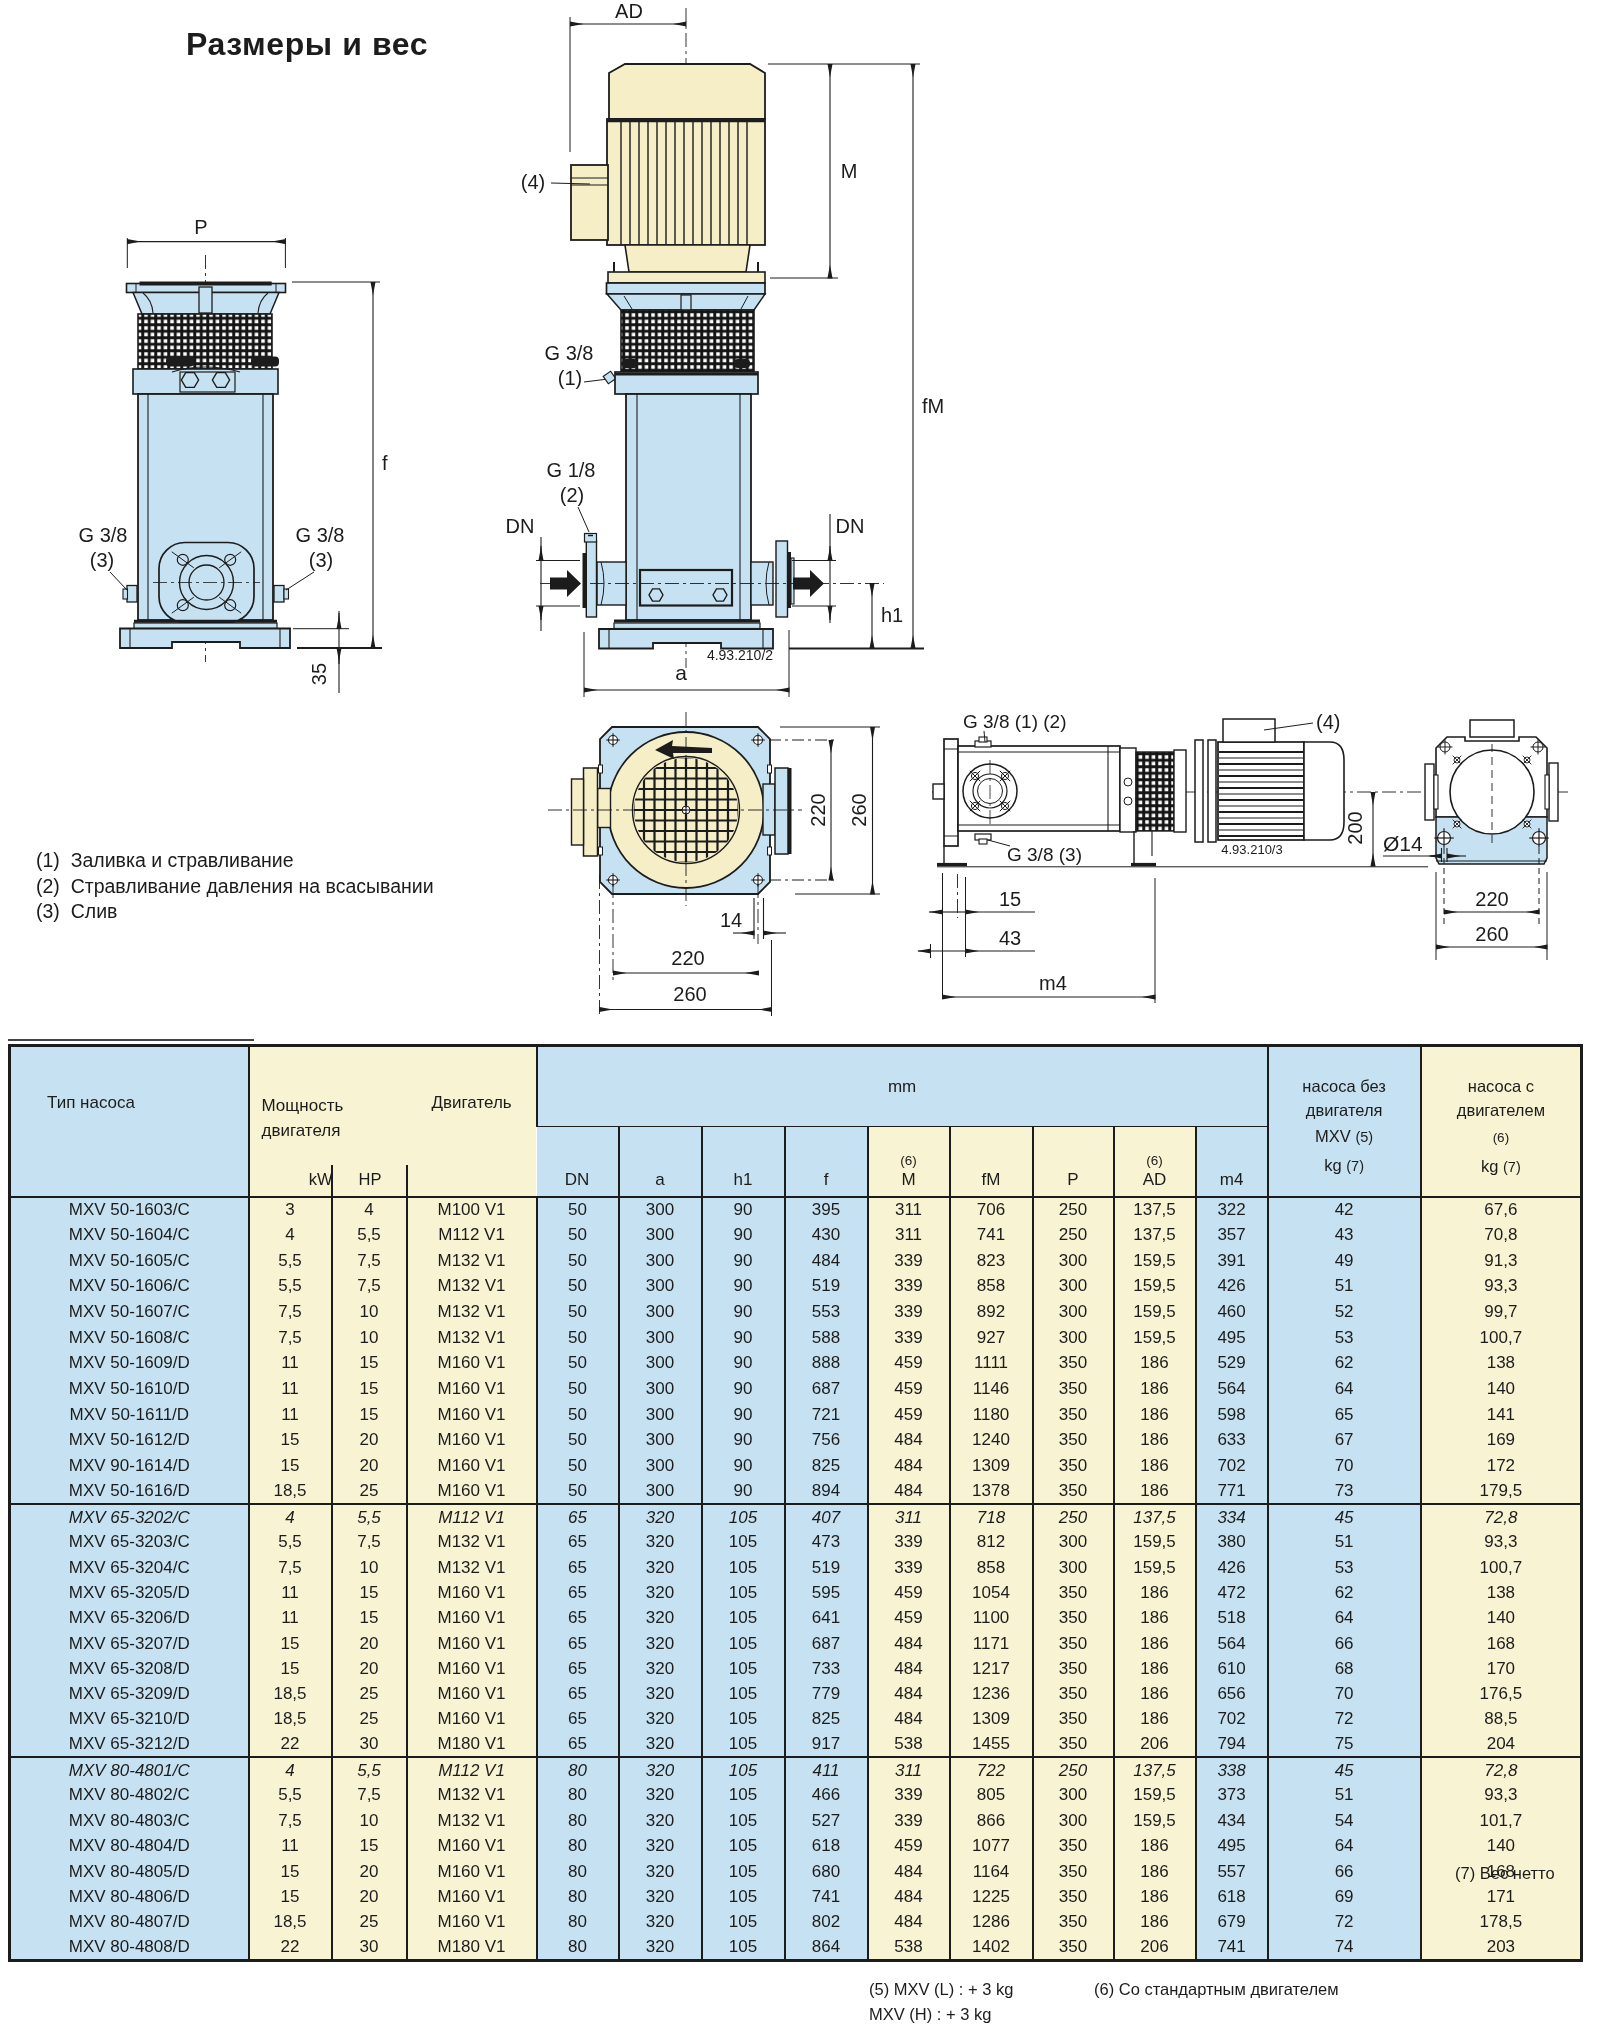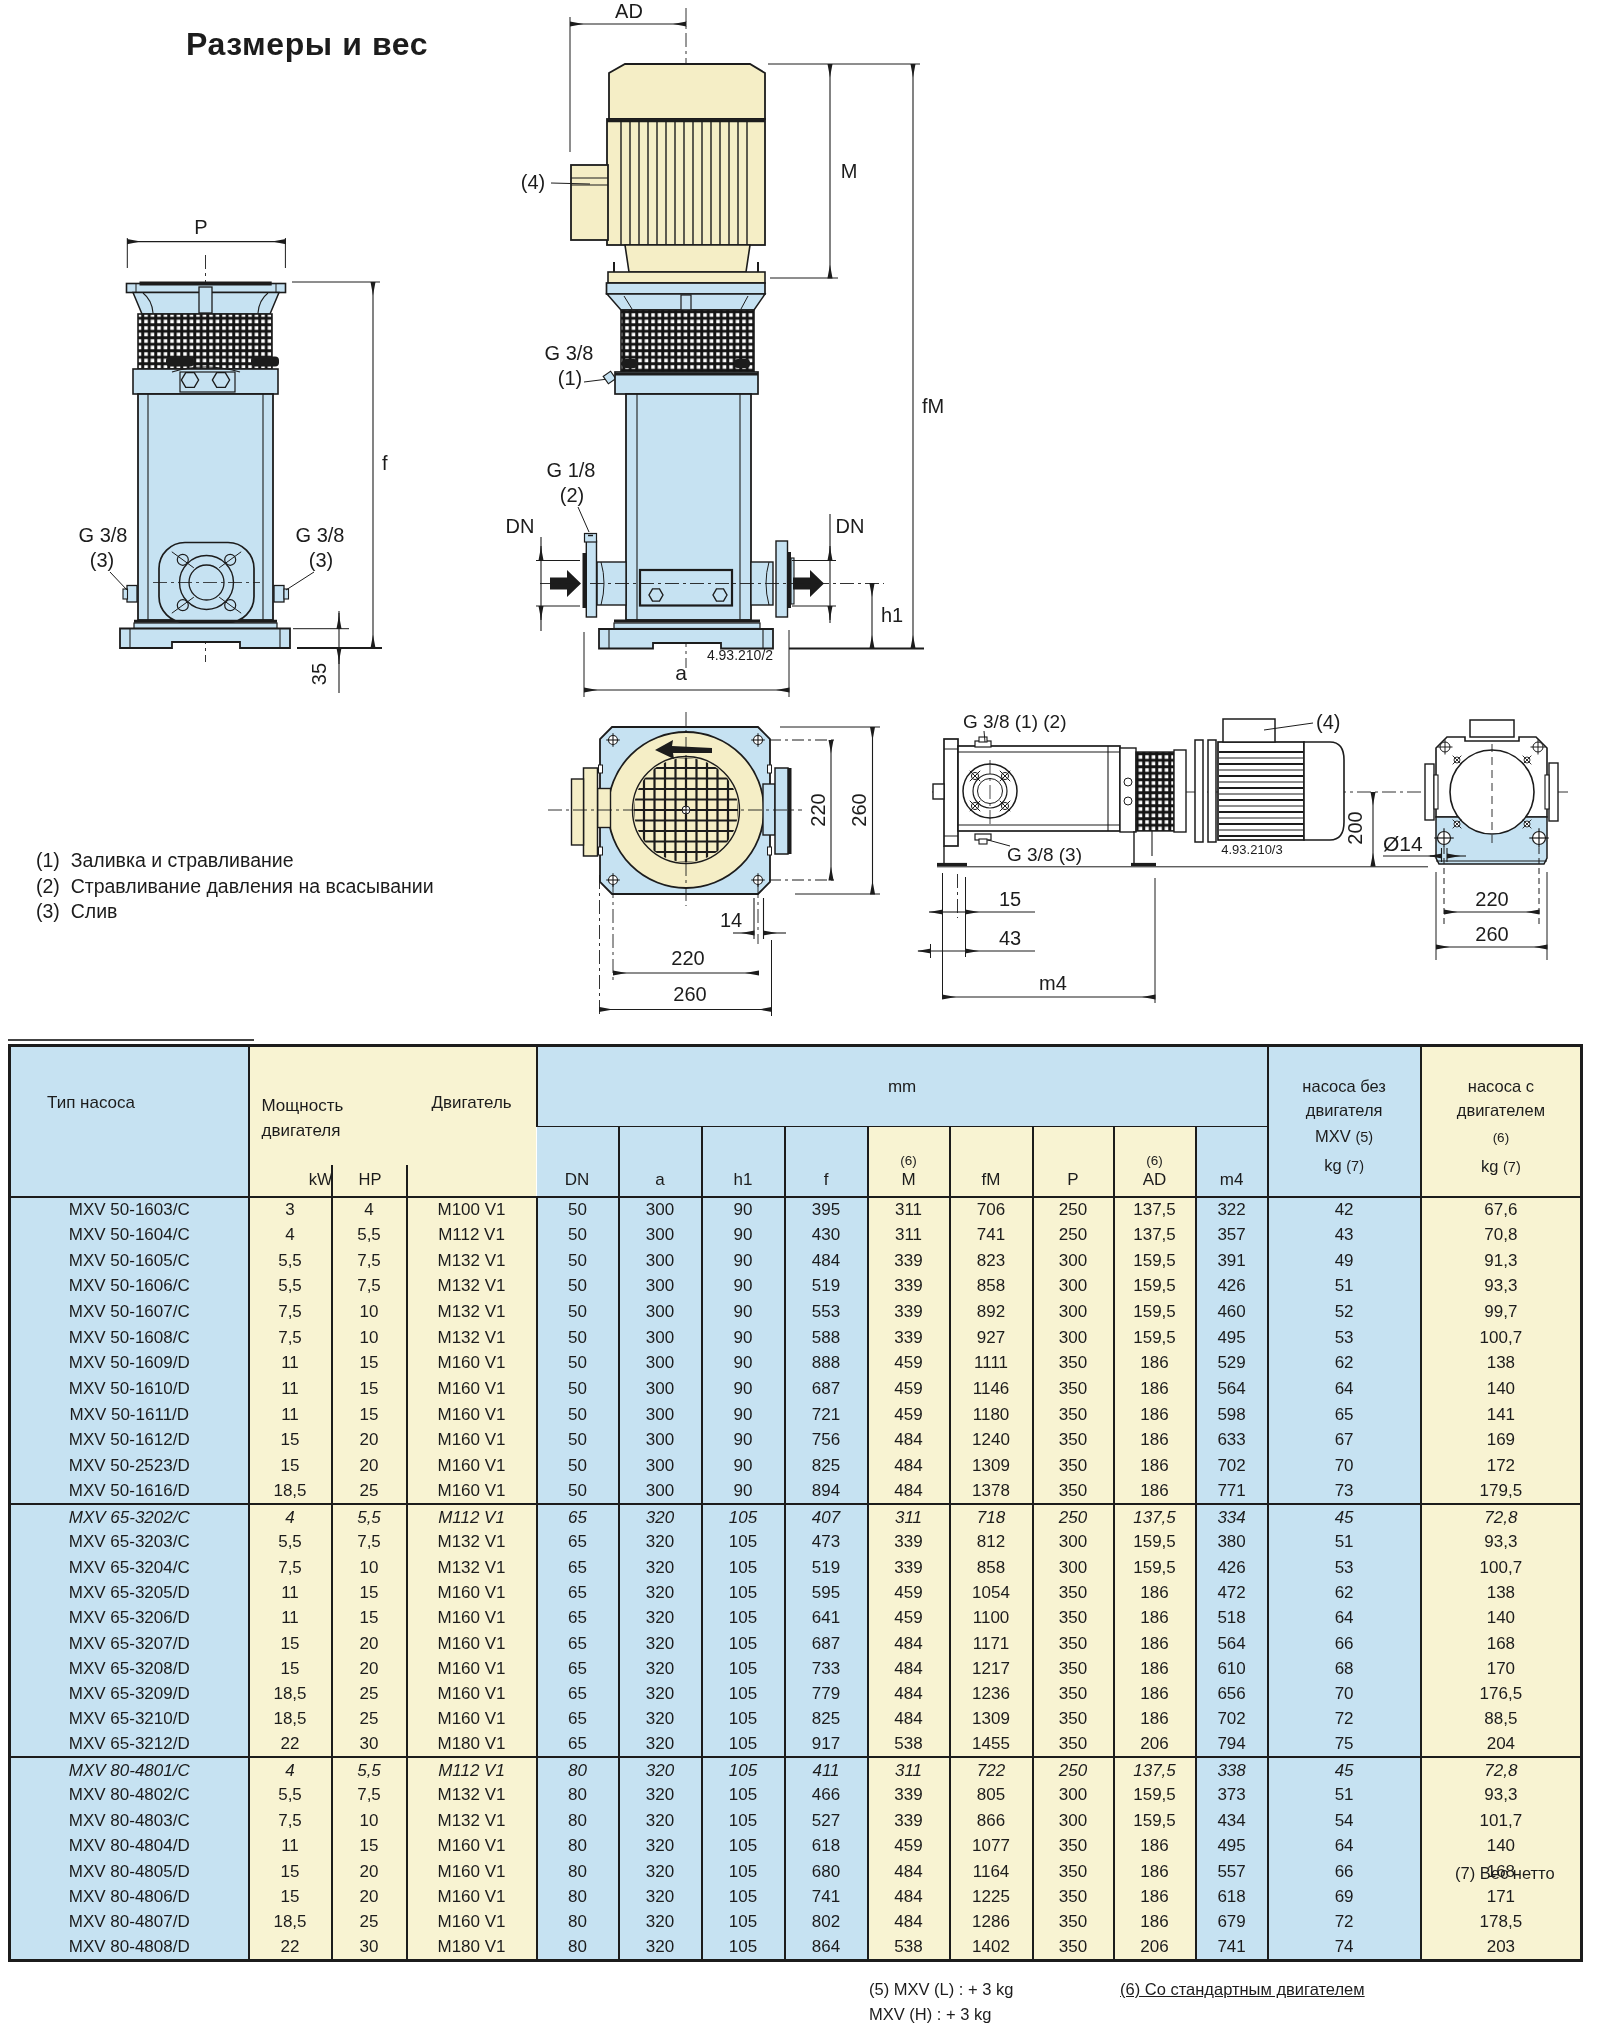--- a/index.html
+++ b/index.html
@@ -744,21 +744,21 @@
           <td class="b">756</td>
           <td class="y">484</td>
           <td class="y">1240</td>
           <td class="y">350</td>
           <td class="y">186</td>
           <td class="b">633</td>
           <td class="b">67</td>
           <td class="y">169</td>
         </tr>
 <tr>
-          <td class="b">MXV 50-2523/D</td>
+          <td class="b">MXV 90-1614/D</td>
           <td class="y">15</td>
           <td class="y">20</td>
           <td class="y">M160 V1</td>
           <td class="b">50</td>
           <td class="b">300</td>
           <td class="b">90</td>
           <td class="b">825</td>
           <td class="y">484</td>
           <td class="y">1309</td>
           <td class="y">350</td>
@@ -1090,15 +1090,15 @@
           <td class="y">1402</td>
           <td class="y">350</td>
           <td class="y">206</td>
           <td class="b">741</td>
           <td class="b">74</td>
           <td class="y">203</td>
         </tr>
 </tbody>
 </table>
 <div class="fn" style="left:869px; top:1977px;">(5) MXV (L) : + 3 kg<br>MXV (H) : + 3 kg</div>
-<div class="fn" style="left:1120px; top:1977px;text-decoration:underline;">(6) Со стандартным двигателем</div>
+<div class="fn" style="left:1094px; top:1977px;">(6) Со стандартным двигателем</div>
 <div class="fn" style="left:1455px; top:1861px;">(7) Вес нетто</div>
 </div>
 
 </body></html>

